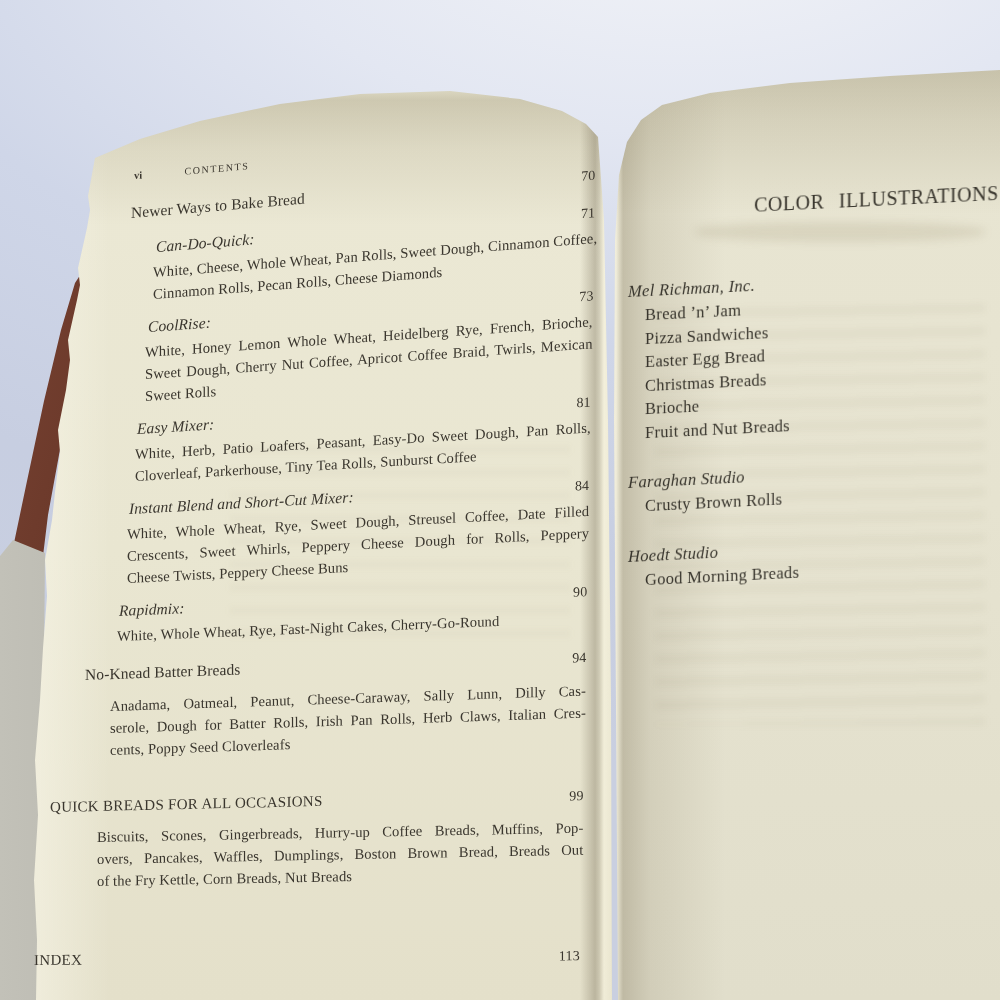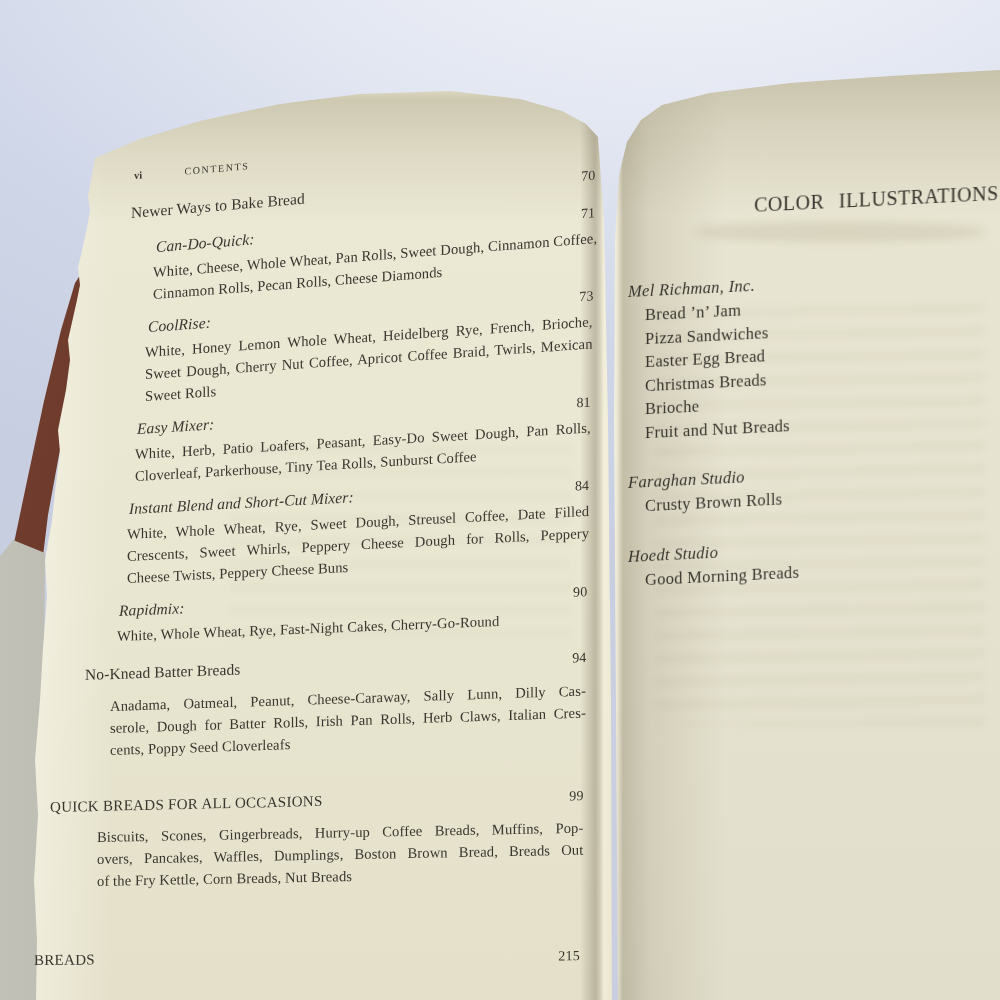--- a/index.html
+++ b/index.html
@@ -165,22 +165,22 @@
         <div class="row e-chapter" style="margin-left: -62.4px; width: 533.92px; transform: skewY(-1.2808deg);">
           <span class="title">QUICK BREADS FOR ALL OCCASIONS</span>
           <span class="num">99</span>
         </div>
         <div class="row e-para" style="display: block; margin-left: -15.5px; width: 486.4px; transform: skewY(-1.101deg);">
           <div class="para-line">Biscuits, Scones, Gingerbreads, Hurry-up Coffee Breads, Muffins, Pop-</div>
           <div class="para-line">overs, Pancakes, Waffles, Dumplings, Boston Brown Bread, Breads Out</div>
           <div class="para-line last">of the Fry Kettle, Corn Breads, Nut Breads</div>
         </div>
         <div class="row e-chapter last" style="margin-left: -77.7px; width: 546.16px; transform: skewY(-0.5deg);">
-          <span class="title">BREADS</span>
-          <span class="num">215</span>
+          <span class="title">INDEX</span>
+          <span class="num">113</span>
         </div>
       </div>
   </div>
 
   <div class="illustrations">
     <div class="ill-heading">COLOR ILLUSTRATIONS</div>
     <div id="credit-groups">
         <div class="credit-group first">
           <div class="studio">Mel Richman, Inc.</div>
           <div class="credit-item">Bread ’n’ Jam</div>

